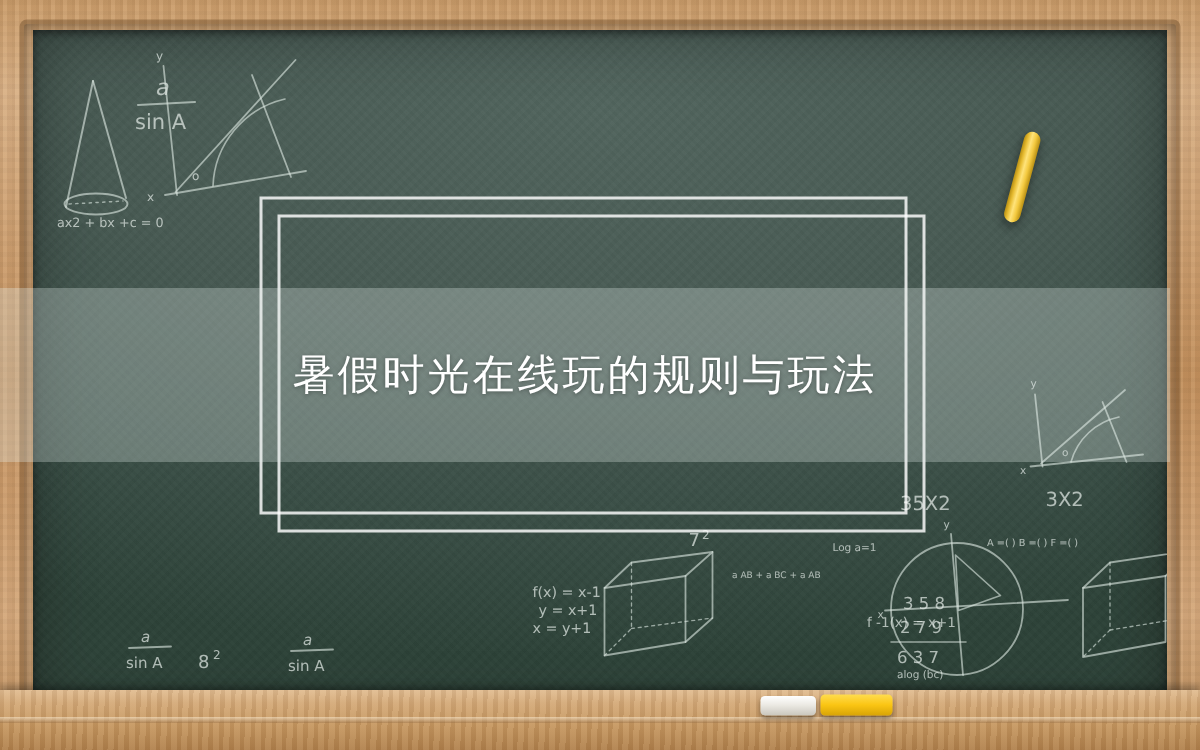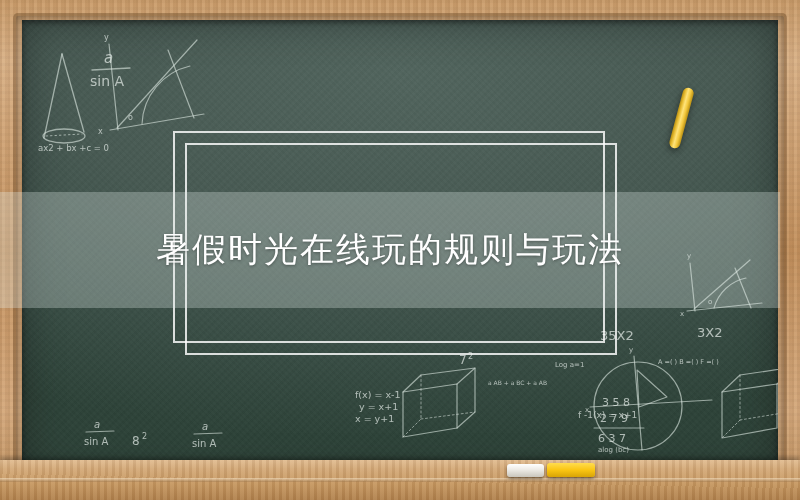--- a/index.html
+++ b/index.html
@@ -71,21 +71,21 @@
     position:absolute;left:0;top:192px;width:780px;height:116px;
     background:rgba(226,236,232,.30);
     backdrop-filter:blur(0.5px);
   }
 
   
   .title{
     position:absolute;left:0;top:192px;width:780px;height:116px;
     display:flex;align-items:center;justify-content:center;
     color:#ffffff;
-    font-size:34px;letter-spacing:2px;
+    font-size:28px;letter-spacing:2px;
     font-family:"DejaVu Sans","Liberation Sans",sans-serif;
     text-shadow:0 1px 3px rgba(0,0,0,.35);
     white-space:nowrap;
   }
 
   
   .chalk-stick{
     position:absolute;left:676px;top:87px;width:11px;height:62px;
     border-radius:6px;
     transform:rotate(15deg);

